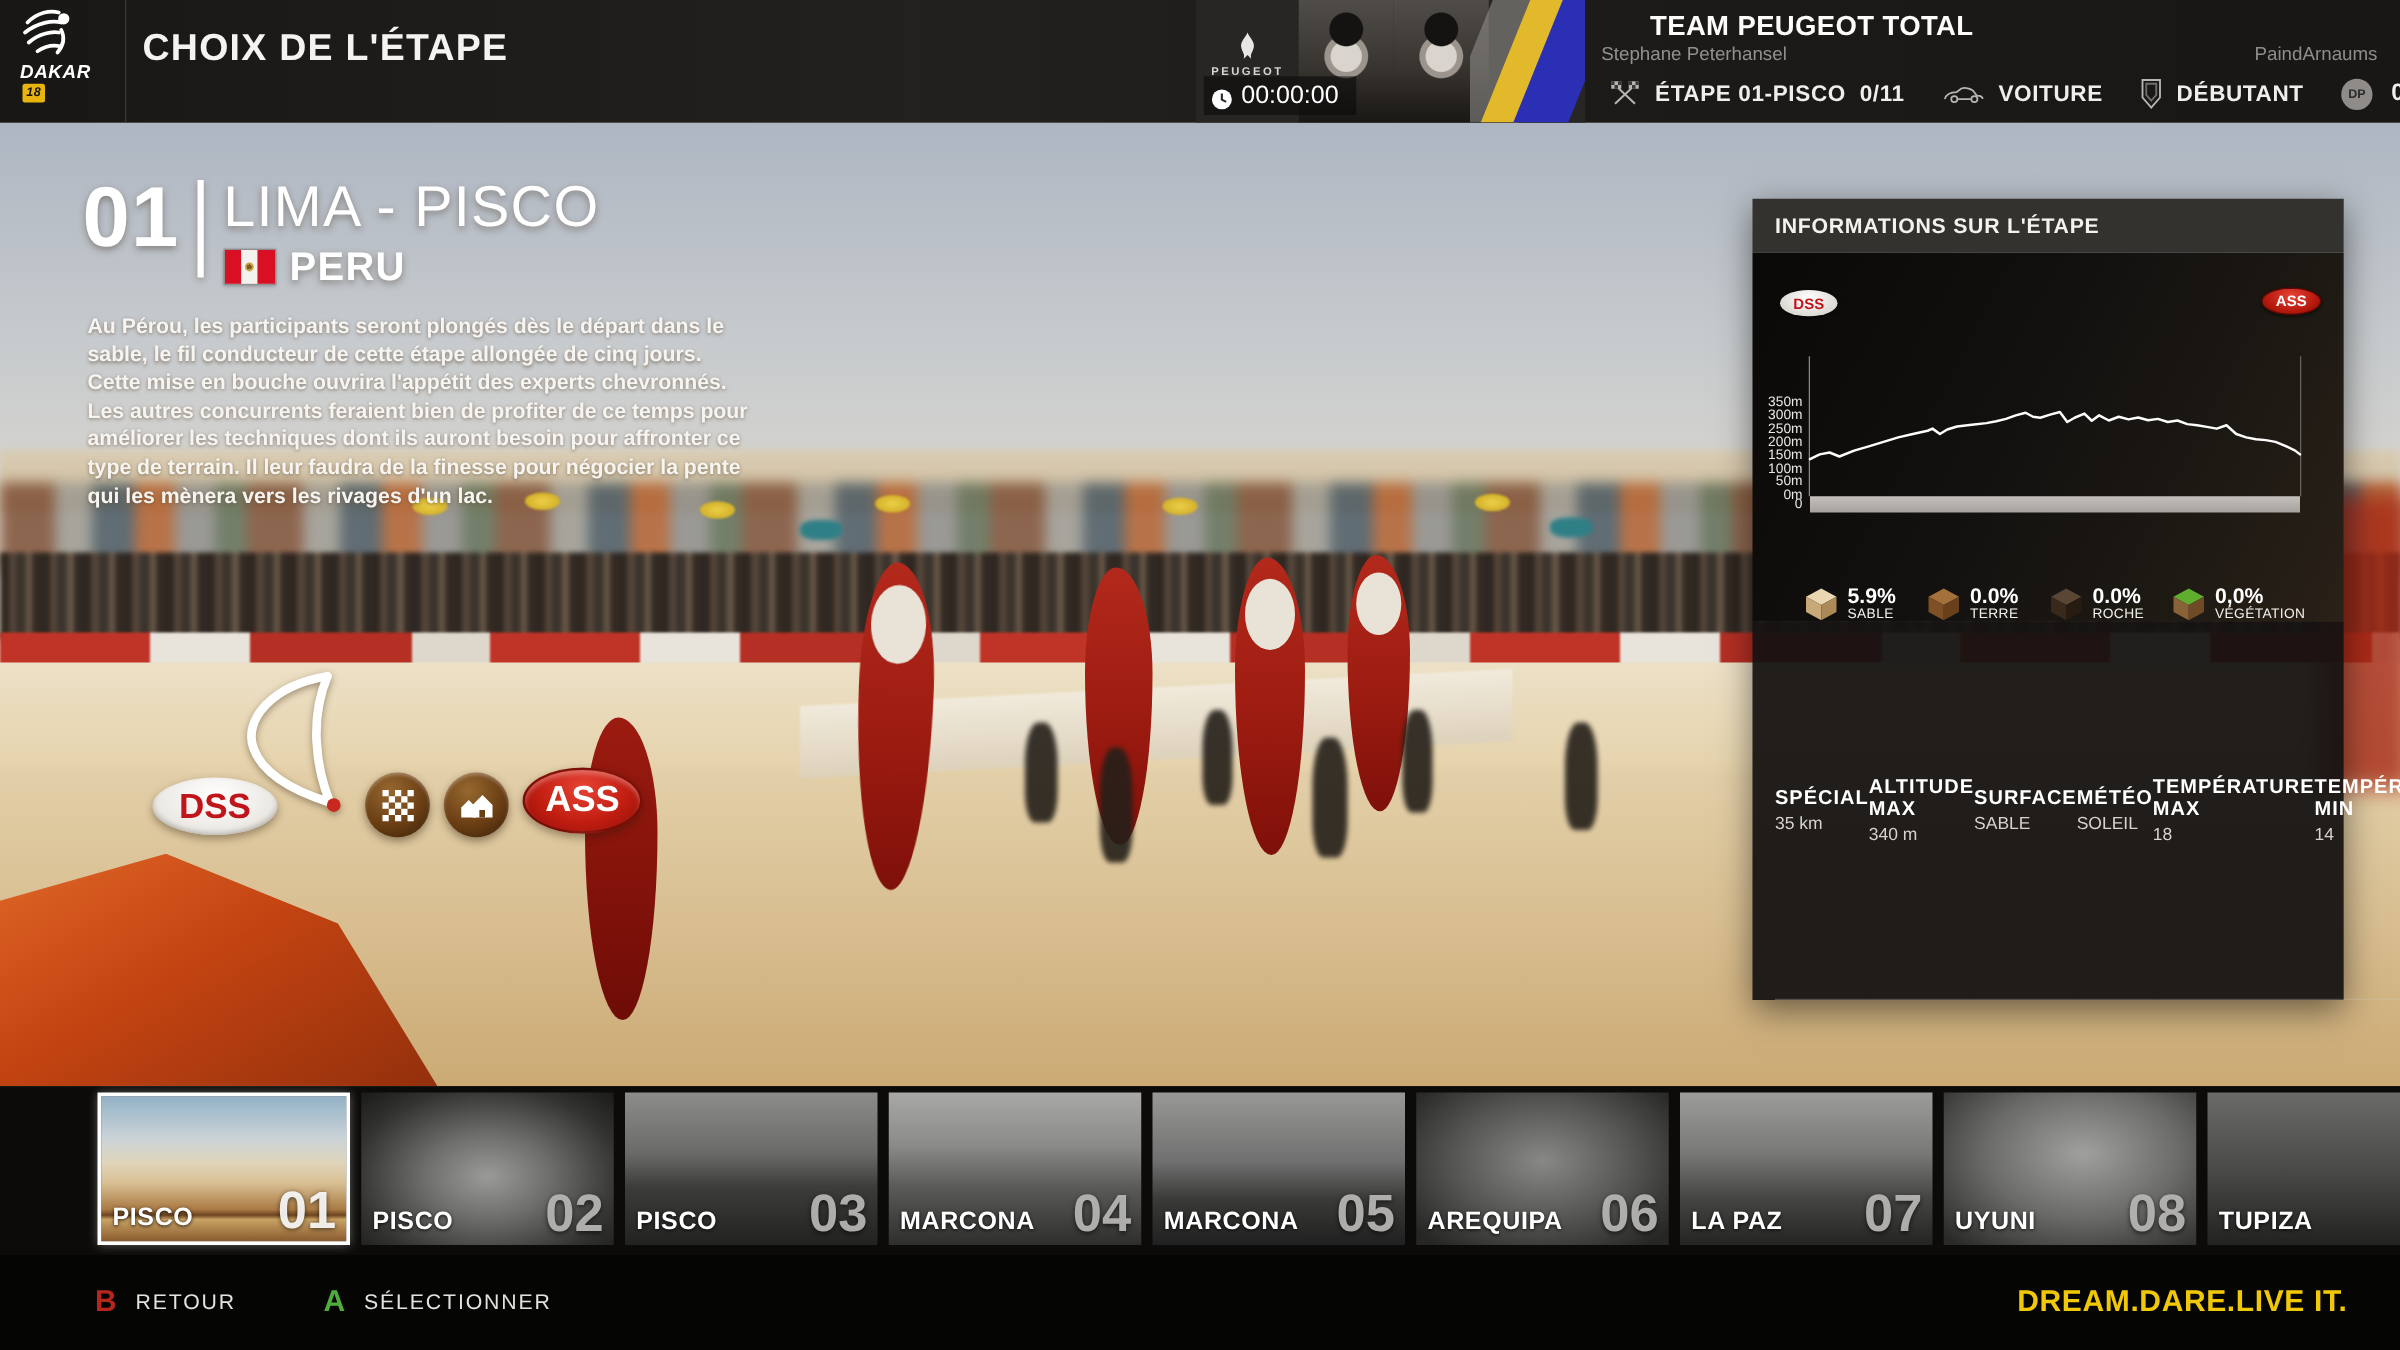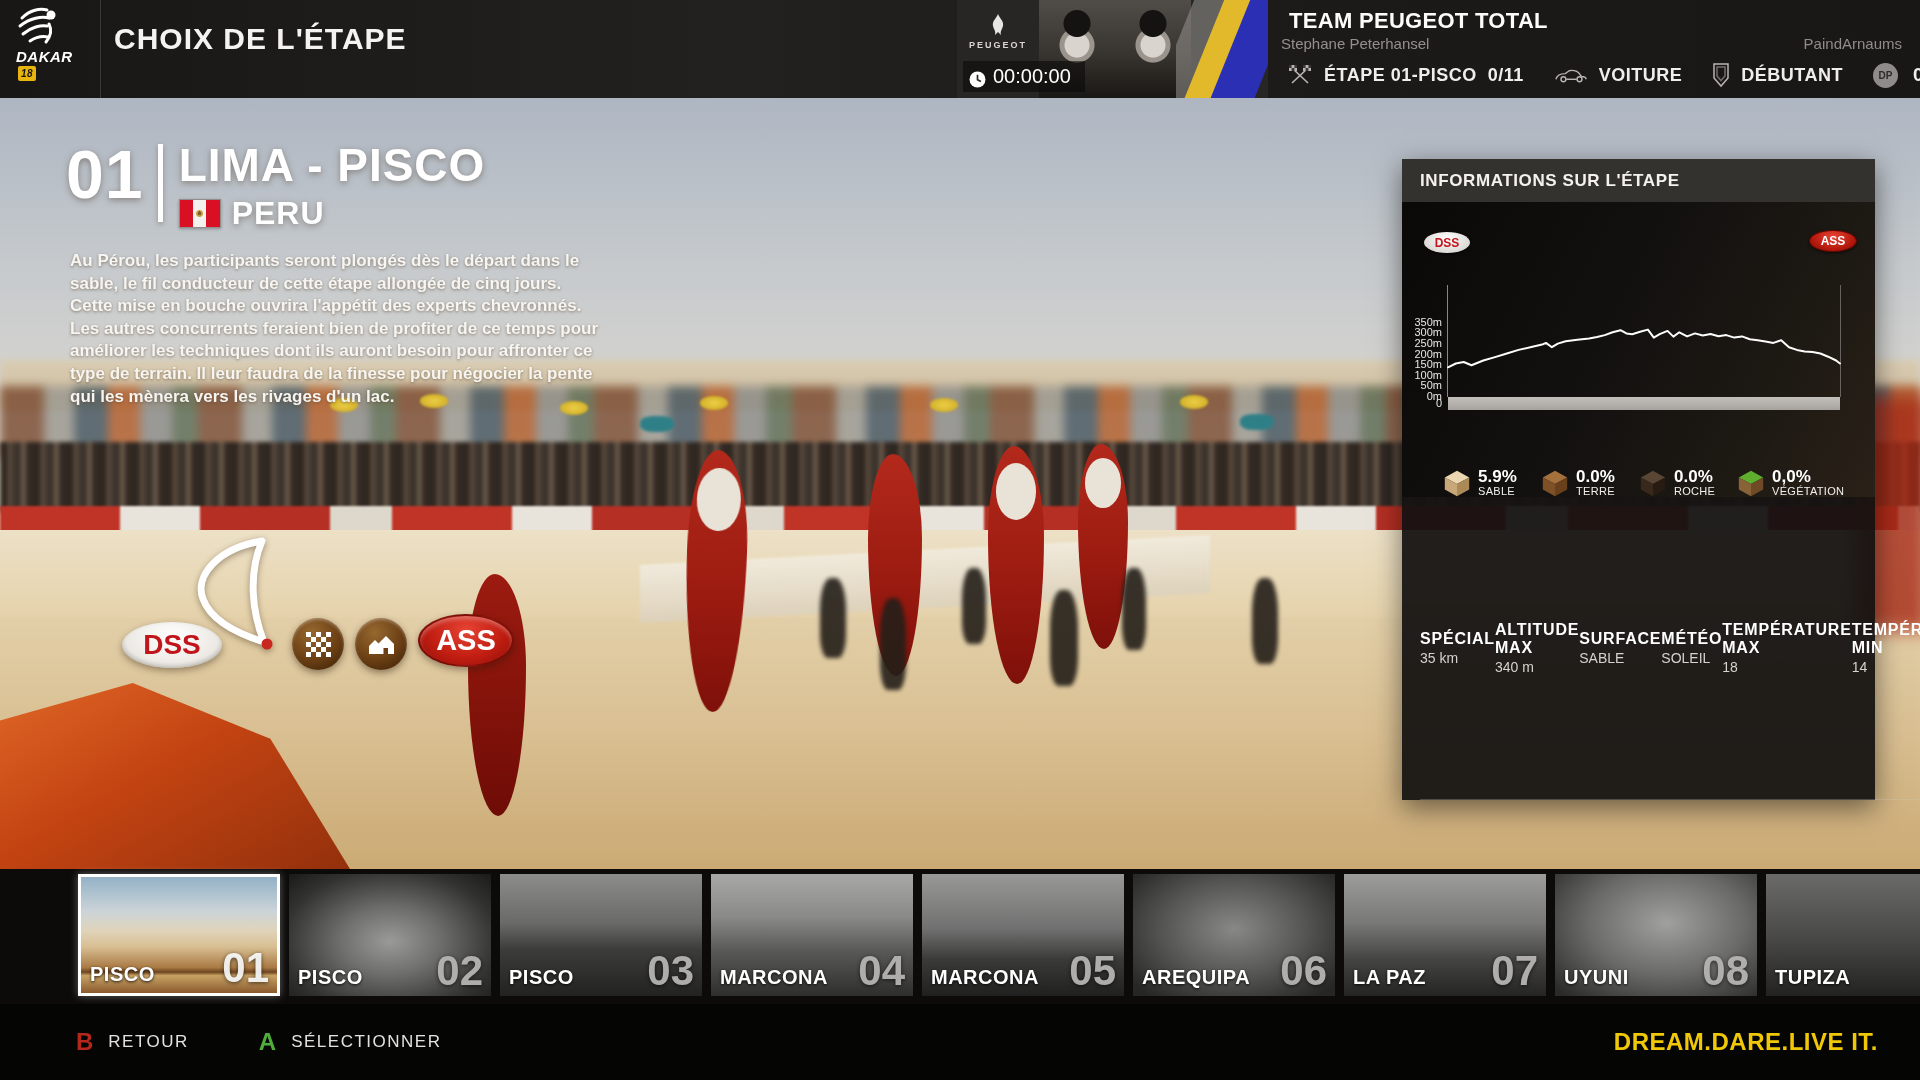--- a/index.html
+++ b/index.html
@@ -10,39 +10,39 @@
   .topbar{position:absolute;left:0;top:0;width:1920px;height:98px;
     background:linear-gradient(90deg,#191715 0%,#232120 38%,#1c1a18 70%,#191715 100%);z-index:30;}
   .logo{position:absolute;left:16px;top:6px;width:70px;height:88px;}
   .logo-word{font-style:italic;font-weight:bold;font-size:15px;color:#fff;letter-spacing:.5px;margin-top:-4px;}
   .logo-year{display:inline-block;background:#e7b50e;color:#151310;font-size:10px;font-weight:bold;
     padding:2px 3px;border-radius:2px;vertical-align:2px;margin-left:2px;}
   .topbar-divider{position:absolute;left:100px;top:0;width:1px;height:98px;background:#3c3a37;}
   .page-title{position:absolute;left:114px;top:22px;font-size:30px;font-weight:bold;color:#f5f3f0;letter-spacing:1px;}
 
   .team-panel{position:absolute;left:957px;top:0;width:311px;height:98px;background:#282624;overflow:hidden;}
-  .peugeot{position:absolute;left:0;top:0;width:82px;height:106px;display:flex;flex-direction:column;align-items:center;padding-top:13px;box-sizing:border-box;}
+  .peugeot{position:absolute;left:0;top:0;width:82px;height:106px;display:flex;flex-direction:column;align-items:center;padding-top:25px;box-sizing:border-box;}
   .peugeot-word{font-size:9px;font-weight:bold;letter-spacing:2px;color:#d8d5d2;margin-top:3px;}
   .photo{position:absolute;top:0;width:76px;height:98px;
     background:
       radial-gradient(circle at 50% 24%, #141312 0 13px, rgba(0,0,0,0) 14px),
       radial-gradient(circle at 50% 46%, #d9d4cd 0 12px, #9a948d 13px 17px, rgba(0,0,0,0) 18px),
       linear-gradient(180deg,#504c48 0%,#38342f 55%,#191714 100%);}
   .photo2{left:158px;}
   .photo1{left:82px;}
   .stripes{position:absolute;right:0;top:0;width:92px;height:98px;overflow:hidden;}
   .stripe{position:absolute;top:-12px;height:124px;transform:skewX(-22deg);}
   .s-gray{left:-2px;width:36px;background:rgba(150,148,144,.55);}
   .s-yellow{left:28px;width:30px;background:#e2b92b;}
   .s-blue{left:54px;width:44px;background:#2b2fb4;}
   .timer{position:absolute;left:6px;bottom:6px;display:flex;align-items:flex-end;gap:7px;
     background:rgba(8,8,8,.55);padding:4px 14px 4px 6px;}
   .timer-text{font-size:20px;color:#fff;}
 
-  .team-name{position:absolute;left:1289px;top:8px;font-size:22px;font-weight:bold;color:#fdfcfa;letter-spacing:.3px;}
+  .team-name{position:absolute;left:1320px;top:8px;font-size:22px;font-weight:bold;color:#fdfcfa;letter-spacing:.3px;}
   .driver-name{position:absolute;left:1281px;top:35px;font-size:15px;color:#93908c;}
   .username{position:absolute;right:18px;top:35px;font-size:15px;color:#8f8c89;}
 
   .status-row{position:absolute;left:1272px;right:0;top:54px;height:42px;display:flex;align-items:center;color:#f0eeec;}
   .seg{display:flex;align-items:center;gap:11px;padding:0 15px;}
   .seg-text{font-size:18px;font-weight:bold;letter-spacing:.5px;white-space:nowrap;}
   .sep{width:1px;height:30px;background:#4a4845;}
   .dp-badge{width:25px;height:25px;border-radius:50%;background:#8e8b88;color:#2c2b29;font-size:10px;
     font-weight:bold;display:flex;align-items:center;justify-content:center;}
   .dp-count{margin-left:auto;padding-right:22px;font-size:19px;font-weight:bold;}
@@ -73,21 +73,21 @@
   .tent{position:absolute;left:-12px;bottom:0;width:362px;height:186px;
     background:linear-gradient(150deg,#e06828 0%,#c44412 45%,#93300c 100%);
     clip-path:polygon(0 22%,40% 0,78% 30%,100% 100%,0 100%);}
   .rcar{position:absolute;right:-10px;top:298px;width:74px;height:235px;background:#a82a16;filter:blur(9px);opacity:.8;}
 
   
   .stage-head{position:absolute;left:66px;top:44px;display:flex;z-index:6;color:#fff;
     text-shadow:0 2px 6px rgba(80,65,50,.5);}
   .stage-number{font-size:68px;font-weight:bold;line-height:.95;letter-spacing:1px;}
   .stage-vr{width:5px;height:78px;background:#fff;margin:2px 16px 0 14px;box-shadow:0 2px 5px rgba(80,65,50,.4);}
-  .route{font-size:46px;font-weight:bold;letter-spacing:1px;line-height:1;}
+  .route{font-size:46px;font-weight:normal;letter-spacing:1px;line-height:1;}
   .country-row{display:flex;align-items:center;gap:11px;margin-top:7px;}
   .flag{width:40px;height:27px;display:flex;border:1px solid rgba(60,40,30,.35);box-shadow:0 1px 3px rgba(0,0,0,.3);}
   .flag i{flex:1;}
   .flag .fr{background:#d91023;}
   .flag .fw{background:#f4f2ee;background-image:radial-gradient(circle at 50% 50%,#7a5a2a 0 2px,#c8a040 2px 3px,rgba(0,0,0,0) 4px);}
   .country{font-size:32px;font-weight:bold;letter-spacing:1px;}
   .description{position:absolute;left:70px;top:152px;width:535px;z-index:6;font-size:17px;font-weight:bold;
     line-height:1.33;color:#f7f5f1;text-shadow:0 1px 3px rgba(95,75,55,.65);}
 
   

